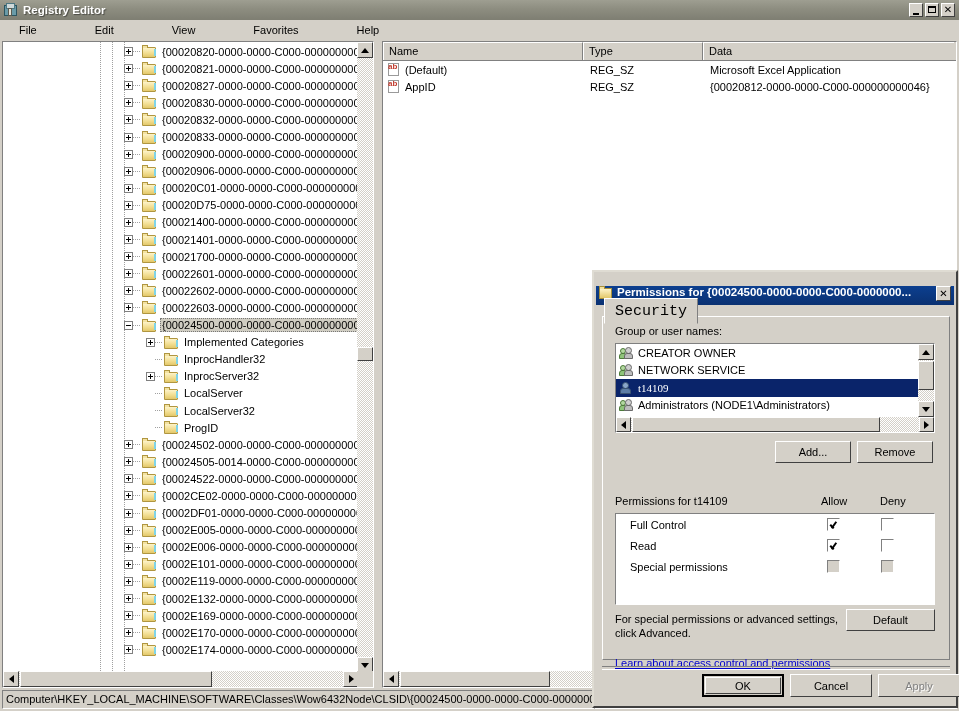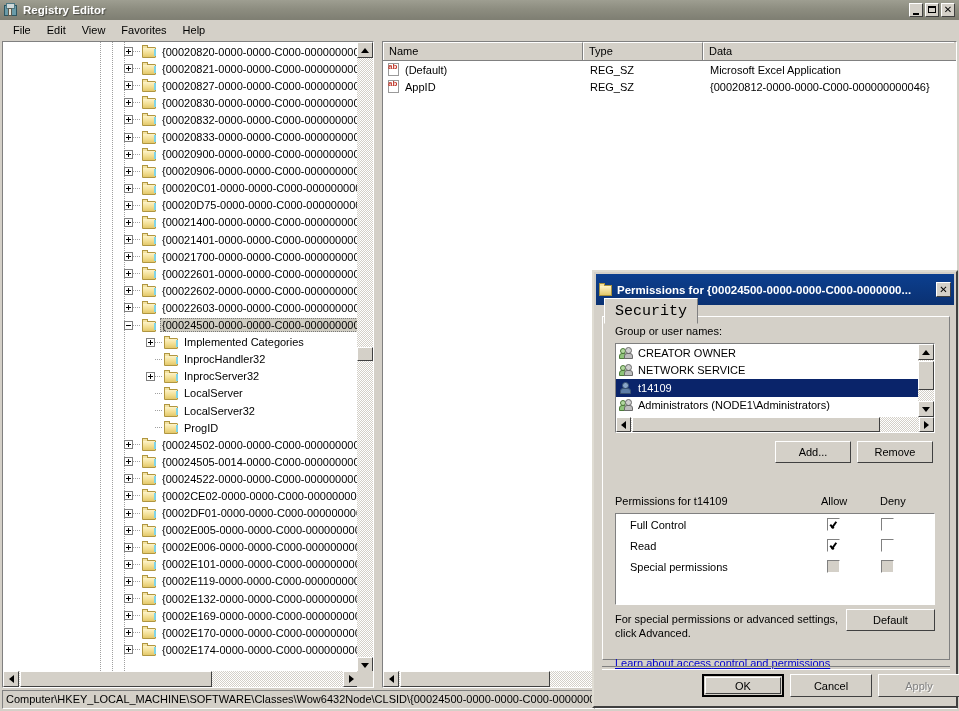--- a/index.html
+++ b/index.html
@@ -25,21 +25,21 @@
   .titlebar .tb-title{color:#fff;font-weight:bold;font-size:11.5px;text-shadow:1px 1px 1px rgba(0,0,0,.45);flex:1;}
   .tb-buttons{display:flex;gap:2px;margin-right:4px;}
   .tb-btn{width:14px;height:14px;background:#d4d0c8;border:1px solid;border-color:#fff #404040 #404040 #fff;
     position:relative;box-sizing:border-box;}
   .tb-btn span{position:absolute;color:#000;font-size:9px;line-height:9px;left:0;right:0;text-align:center;}
   .tb-btn .min{bottom:1px;height:2px;width:6px;left:3px;background:#000;}
   .tb-btn .max{top:2px;left:2px;width:8px;height:7px;border:1px solid #000;border-top-width:2px;box-sizing:border-box;}
   .tb-btn .cls{top:0px;line-height:12px;font-family:"Liberation Sans",sans-serif;font-size:10px;}
 
   
-  .menubar{position:absolute;left:0;top:20px;width:959px;height:20px;background:#d4d0c8;display:flex;align-items:center;padding-left:5px;box-sizing:border-box;}
+  .menubar{position:absolute;left:0;top:20px;width:959px;height:20px;background:#d4d0c8;display:flex;align-items:center;padding-left:11px;box-sizing:border-box;gap:42px;}
   .menubar .mi{padding:2px 8px;color:#000;font-size:11px;cursor:default;}
 
   
   .pane-tree{
     position:absolute;left:2px;top:41px;width:372px;height:647px;
     background:#fff;border:1px solid;border-color:#808080 #fff #fff #808080;box-sizing:border-box;overflow:hidden;
   }
   .tree-client{position:absolute;left:0;top:0;width:356px;height:631px;overflow:hidden;background:#fff;}
   .guides{position:absolute;left:0;top:0;width:356px;height:631px;pointer-events:none;}
   .guide{position:absolute;top:0;bottom:0;width:1px;
@@ -106,22 +106,22 @@
   .statusbar{position:absolute;left:2px;bottom:2px;width:955px;height:19px;background:#d4d0c8;box-sizing:border-box;}
   .sb-field{position:absolute;left:0;top:0;width:592px;height:19px;
     border:1px solid;border-color:#808080 #fff #fff #808080;box-sizing:border-box;
     line-height:17px;padding-left:3px;font-size:11px;white-space:nowrap;overflow:hidden;}
   .sb-field2{position:absolute;left:592px;top:0;right:0;height:19px;
     border:1px solid;border-color:#808080 #fff #fff #808080;box-sizing:border-box;}
 
   
   .dialog{position:absolute;left:592px;top:270px;width:366px;height:438px;
     background:#d4d0c8;border:2px solid;border-color:#dfdcd3 #404040 #404040 #dfdcd3;box-sizing:border-box;}
-  .dlg-title{height:31px;margin:2px 2px 0 2px;background:linear-gradient(to bottom,#0c3f8f,#0a3172);
-    display:flex;align-items:center;}
+  .dlg-title{height:19px;margin:14px 2px 0 2px;background:linear-gradient(to bottom,#0c3f8f,#0a3172);
+    display:flex;align-items:flex-start;}
   .dlg-title .dt-ico{width:14px;height:13px;position:relative;margin:0 4px 0 3px;flex:none;}
   .dlg-title .dt-ico .fb{position:absolute;left:0;top:2px;width:13px;height:11px;
     background:linear-gradient(to bottom,#fdf3c8,#e3c86a);border:1px solid #a8913c;box-sizing:border-box;}
   .dlg-title .dt-ico .ft{position:absolute;left:0;top:0;width:6px;height:3px;background:#f3e2a0;border:1px solid #a8913c;border-bottom:none;box-sizing:border-box;}
   .dlg-title .dt-text{color:#fff;font-weight:bold;font-size:11.5px;flex:1;white-space:nowrap;overflow:hidden;}
   .dlg-x{width:15px;height:15px;margin-right:3px;background:#d4d0c8;border:1px solid;
     border-color:#fff #404040 #404040 #fff;box-sizing:border-box;display:flex;align-items:center;justify-content:center;
     font-size:10px;line-height:10px;color:#000;flex:none;font-family:"Liberation Sans",sans-serif;}
 
   .tabstrip{position:absolute;left:10px;top:26px;}
@@ -131,21 +131,21 @@
     border:1px solid;border-color:#fff #808080 #808080 #fff;box-sizing:border-box;}
 
   .lbl{position:absolute;font-size:11px;color:#000;white-space:nowrap;}
 
   .userlist{position:absolute;left:12px;top:26px;width:320px;height:90px;background:#fff;
     border:1px solid;border-color:#808080 #fff #fff #808080;box-sizing:border-box;overflow:hidden;}
   .ul-client{position:absolute;left:0;top:0;width:303px;height:89px;overflow:hidden;}
   .urow{display:flex;align-items:center;height:17.5px;font-size:11px;padding-left:3px;white-space:nowrap;}
   .urow.sel{background:#0a246a;}
   .urow.sel .uname{color:#fff;background:#0a246a;}
-  .urow.sel .uname.edit{background:#0a246a;}
+  .urow.sel .uname.edit{background:#0a246a;font-family:Liberation Serif, serif;}
   .uicon{width:15px;height:14px;position:relative;flex:none;margin-right:4px;}
   .uicon .p1{position:absolute;left:1px;top:2px;width:6px;height:6px;border-radius:50%;background:#b3d9a0;border:1px solid #4d7a3a;box-sizing:border-box;}
   .uicon .p2{position:absolute;left:0px;top:7px;width:8px;height:6px;border-radius:3px 3px 0 0;background:#8fc47a;border:1px solid #4d7a3a;box-sizing:border-box;}
   .uicon .p3{position:absolute;left:6px;top:1px;width:7px;height:7px;border-radius:50%;background:#cfcfcf;border:1px solid #6b6b6b;box-sizing:border-box;}
   .uicon .p4{position:absolute;left:5px;top:7px;width:9px;height:6px;border-radius:3px 3px 0 0;background:#bdbdbd;border:1px solid #6b6b6b;box-sizing:border-box;}
   .uicon.single .p1{left:3px;top:1px;width:7px;height:7px;background:#8aa6c8;border-color:#3b5472;}
   .uicon.single .p2{left:1px;top:7px;width:11px;height:6px;background:#5d7da6;border-color:#3b5472;}
 
   .btn{background:#d4d0c8;border:1px solid;border-color:#fff #404040 #404040 #fff;
     box-sizing:border-box;font-size:11px;color:#000;display:flex;align-items:center;justify-content:center;

